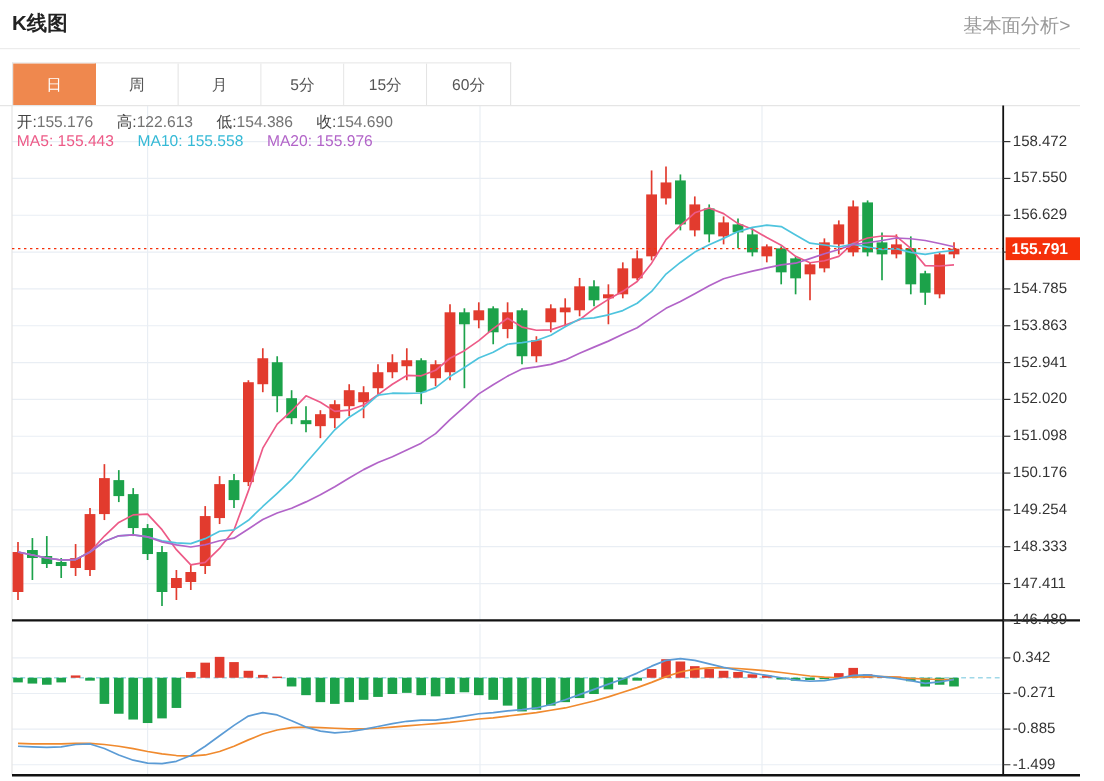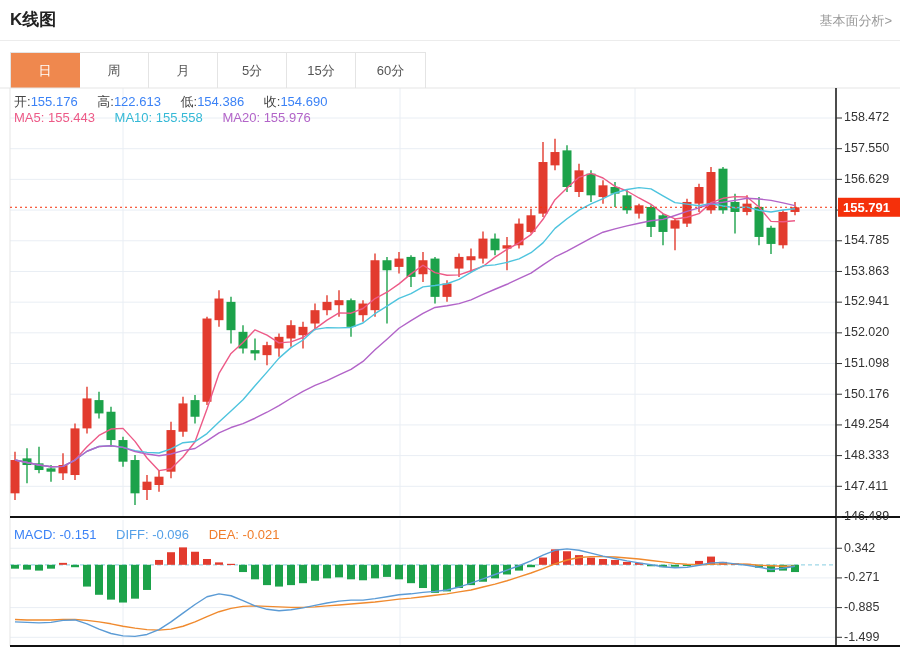--- a/index.html
+++ b/index.html
@@ -1,30 +1,30 @@
 <!DOCTYPE html>
 <html><head>
 <meta charset="utf-8">
 <style>
   html,body{margin:0;padding:0;background:#fff;}
   .page{position:relative;width:900px;height:651px;background:#fff;overflow:hidden;
         font-family:"Liberation Sans","DejaVu Sans",sans-serif;-webkit-font-smoothing:antialiased;}
   .hdr-title{position:absolute;left:10px;top:8px;font-size:17px;font-weight:bold;color:#222;}
-  .hdr-link{position:absolute;right:8px;top:12px;font-size:13px;color:#999;cursor:pointer;}
+  .hdr-link{position:absolute;right:8px;top:12px;font-size:16px;color:#999;cursor:pointer;}
   .hdr-sep{position:absolute;left:0;top:40px;width:920px;height:1px;background:#ececec;}
   .tabs{position:absolute;left:10px;top:52px;display:flex;border:1px solid #e4e4e4;border-bottom:none;box-sizing:border-box;}
   .tab{width:69px;height:35px;line-height:35px;text-align:center;font-size:13px;color:#555;
        border-right:1px solid #e4e4e4;background:#fff;cursor:pointer;box-sizing:border-box;}
   .tab:last-child{border-right:none;}
   .tab.active{background:#ef884e;color:#fff;border-color:#ef884e;}
   .chart-svg{position:absolute;left:0;top:0;}
   .inforow{position:absolute;left:14px;font-size:13px;white-space:nowrap;z-index:5;}
   .inforow .lbl{color:#444;}
   .inforow .sp{margin-right:16px;}
-  .g{color:#3b82f6;text-align:center;} .pink{color:#ed5a87;} .cyan{color:#35b9d6;} .purple{color:#b264c8;}
+  .g{color:#737373;text-align:center;} .pink{color:#ed5a87;} .cyan{color:#35b9d6;} .purple{color:#b264c8;}
   .blue{color:#54a0e8;} .orange{color:#f07d2a;}
   svg text{font-family:"Liberation Sans","DejaVu Sans",sans-serif;}
 </style>
 </head>
 <body>
 
 <div class="page">
 
   <div class="hdr-title">K线图</div>
   <div class="hdr-link">基本面分析&gt;</div>
@@ -351,22 +351,14 @@
 
   <div class="inforow" style="top:110px;">
     <span class="pink">MA5:</span>
     <span class="pink sp">155.443</span>
     <span class="cyan">MA10:</span>
     <span class="cyan sp">155.558</span>
     <span class="purple">MA20:</span>
     <span class="purple">155.976</span>
   </div>
 
-  <div class="inforow" style="top:527px;">
-    <span class="g">MACD:</span>
-    <span class="g sp">-0.151</span>
-    <span class="blue">DIFF:</span>
-    <span class="blue sp">-0.096</span>
-    <span class="orange">DEA:</span>
-    <span class="orange">-0.021</span>
-  </div>
 
 </div>
 
 </body></html>

